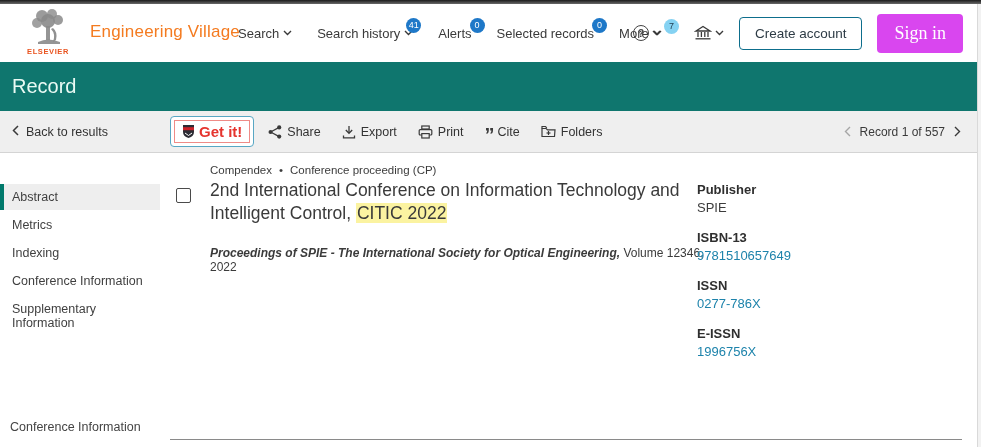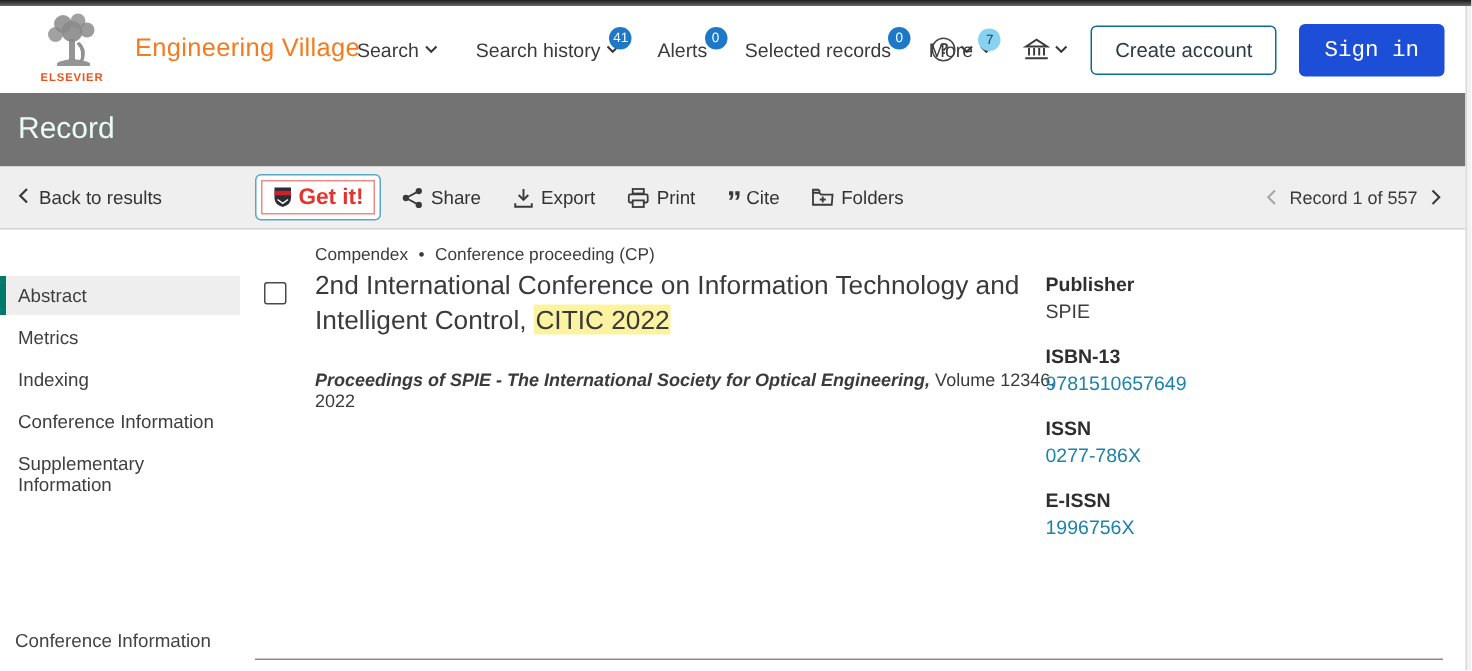--- a/index.html
+++ b/index.html
@@ -28,25 +28,25 @@
   .badge.on-chevron { right:-8px; }
 
   .nav-right { position:absolute; right:14px; top:0; height:58px; display:flex; align-items:center; gap:15px; }
   .icon-group { display:flex; align-items:center; gap:3px; cursor:pointer; }
   .q-circle { width:16px; height:16px; border:1.4px solid #454545; border-radius:50%;
     font-size:10.5px; font-weight:bold; color:#454545; display:flex; align-items:center; justify-content:center; }
   .light-badge { width:15px; height:15px; background:#85d2f2; color:#1d3a4d; border-radius:50%;
     font-size:9px; display:flex; align-items:center; justify-content:center; position:relative; top:-7px; }
   .btn-outline { border:1.5px solid #0d6e8c; background:#fff; color:#2d3b45; font-size:13.5px;
     padding:8px 15px; border-radius:4px; cursor:pointer; font-family:inherit; }
-  .btn-solid { border:none; background:#1d4ed8; color:#fff; font-size:15px;
-    padding:9px 17px; border-radius:4px; cursor:pointer; font-family:Liberation Mono, monospace; }
-
-  
-  .banner { position:absolute; top:62px; left:0; width:977px; height:49px; background:#737373;
+  .btn-solid { border:none; background:#d946ef; color:#fff; font-size:18px;
+    padding:9px 17px; border-radius:4px; cursor:pointer; font-family:Liberation Serif, serif; }
+
+  
+  .banner { position:absolute; top:62px; left:0; width:977px; height:49px; background:#0f766e;
     display:flex; align-items:center; }
   .banner-title { color:#eafaf4; font-size:20px; margin-left:12px; font-weight:400; }
 
   
   .toolbar { position:absolute; top:111px; left:0; width:977px; height:42px; background:#efefef;
     border-bottom:1px solid #d4d4d4; display:flex; align-items:center; font-size:12.5px; color:#333; }
   .back-link { display:flex; align-items:flex-start; gap:7px; margin-left:12px; cursor:pointer; }
   .getit-btn { margin-left:62px; background:#fff; border:1.5px solid #58a7c4; border-radius:4px;
     padding:3px; cursor:pointer; }
   .getit-inner { border:1px solid #ef8b87; padding:2px 7px; display:flex; align-items:center; gap:4px;

